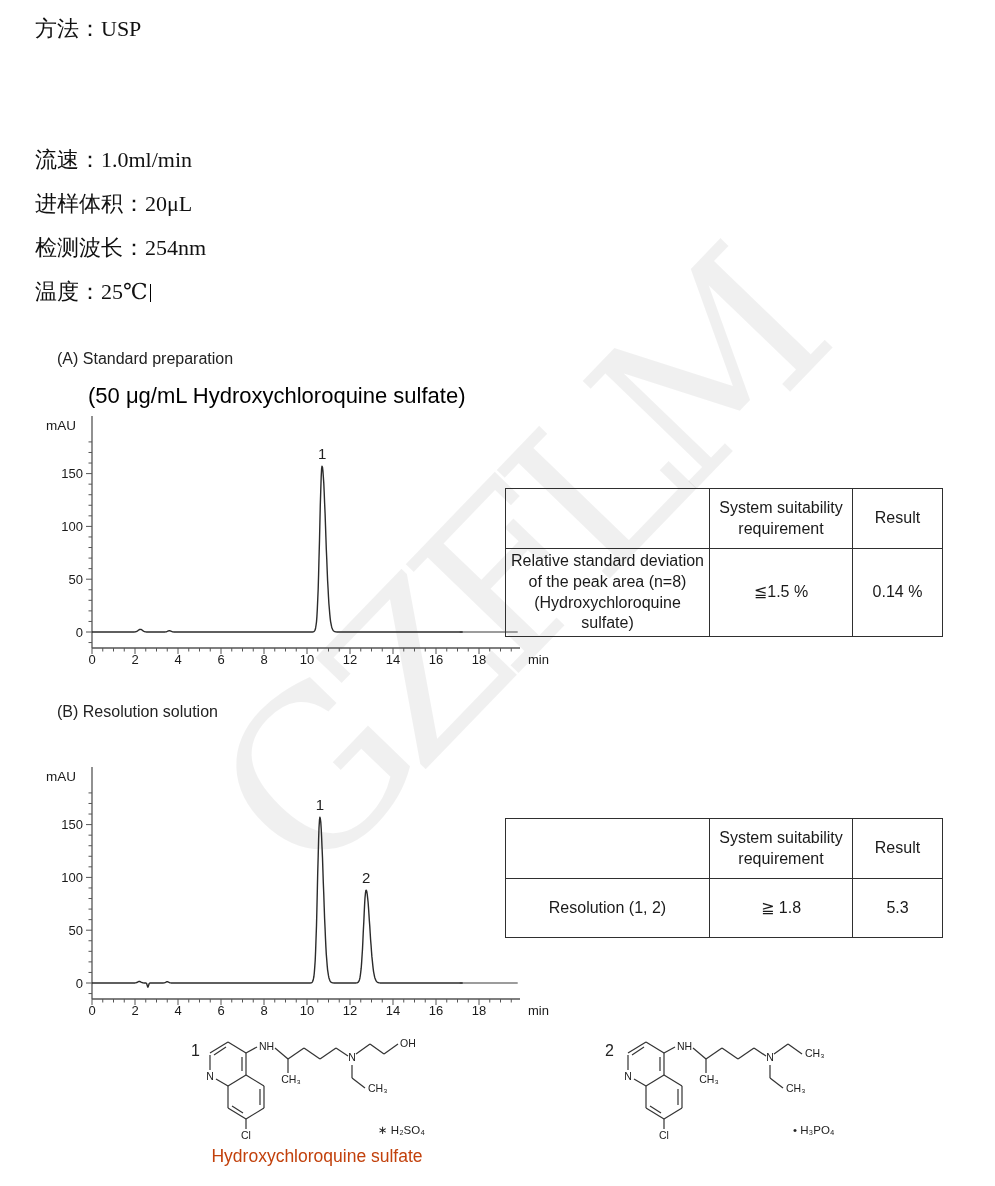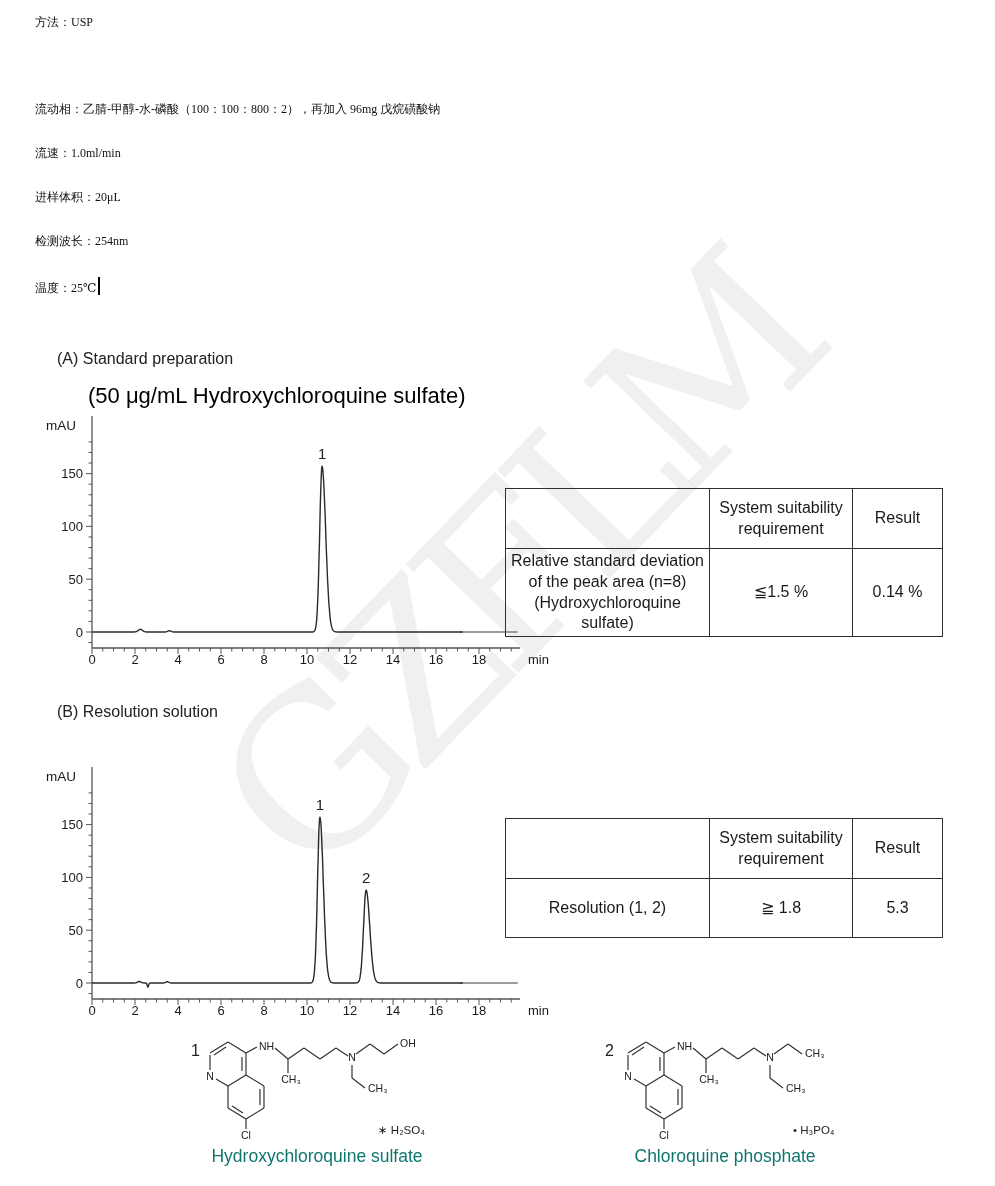--- a/index.html
+++ b/index.html
@@ -3,47 +3,46 @@
 <meta charset="utf-8">
 <style>
   html,body{margin:0;padding:0;background:#fff;}
   .page{position:relative;width:995px;height:1186px;background:#ffffff;overflow:hidden;
         font-family:"Liberation Sans","DejaVu Sans",sans-serif;color:#1a1a1a;}
   .watermark{position:absolute;left:-33px;top:418px;width:1100px;height:300px;
         line-height:300px;text-align:center;font-family:"DejaVu Serif","Liberation Serif",serif;
         font-size:215px;letter-spacing:-18px;color:rgba(0,0,0,0.06);
         transform:rotate(-46deg);white-space:nowrap;user-select:none;}
   .m-line{position:absolute;left:35px;font-family:"Liberation Serif","DejaVu Serif",serif;
-        font-size:12px;color:#111;white-space:nowrap;}
+        font-size:22px;color:#111;white-space:nowrap;}
   .caret{display:inline-block;width:1.5px;height:18px;background:#000;vertical-align:-3px;margin-left:2px;}
   .sec-head{position:absolute;font-size:16px;color:#222;white-space:nowrap;}
   .sec-sub{position:absolute;font-size:22px;color:#000000;white-space:nowrap;}
   .chrom{position:absolute;}
   .sstable{position:absolute;border-collapse:collapse;table-layout:fixed;
         font-size:16px;color:#1a1a1a;background:transparent;}
   .sstable th,.sstable td{border:1.5px solid #2f2f2f;text-align:center;vertical-align:middle;
         font-weight:normal;padding:2px 5px;line-height:1.3;}
   .sstable .hrow th{height:55px;}
   .sstable .drow td{height:54px;}
   .struct{position:absolute;}
   .struct line,.struct polyline{stroke:#333;stroke-width:1.2;fill:none;}
   .struct text{font-family:"Liberation Sans","DejaVu Sans",sans-serif;font-size:10.5px;fill:#222;}
   .struct text.salt{font-size:11.5px;}
   .struct-num{position:absolute;font-size:16px;color:#222;}
-  .struct-cap{position:absolute;font-size:17.5px;color:#0f766e;text-align:center;white-space:nowrap;}
+  .struct-cap{position:absolute;font-size:17.5px;color:#c2410c;text-align:center;white-space:nowrap;}
 </style>
 </head>
 <body>
 
 <div class="page">
 
   <div class="watermark">GZFLM</div>
 
   <div class="m-line" style="top:14px">方法：USP</div>
-  <div class="m-line" style="top:101px">流动相：乙腈-甲醇-水-磷酸（100：100：800：2），再加入 96mg 戊烷磺酸钠</div>
   <div class="m-line" style="top:145px">流速：1.0ml/min</div>
   <div class="m-line" style="top:189px">进样体积：20μL</div>
   <div class="m-line" style="top:233px">检测波长：254nm</div>
   <div class="m-line" style="top:277px">
     <span>温度：25℃</span><span class="caret"></span>
   </div>
 
   <div class="sec-head" style="left:57px;top:350px">(A) Standard preparation</div>
   <div class="sec-sub" style="left:88px;top:383px">(50 μg/mL Hydroxychloroquine sulfate)</div>
 
@@ -340,15 +339,14 @@
 
     <line x1="176" y1="22" x2="190" y2="12"></line>
       <line x1="190" y1="12" x2="204" y2="22"></line>
     <text x="207" y="25">CH₃</text>
 
     <line x1="172" y1="33" x2="172" y2="46"></line>
       <line x1="172" y1="46" x2="185" y2="56"></line>
     <text x="188" y="60">CH₃</text>
     <text x="195" y="102" class="salt">• H₃PO₄</text>
   </svg>
-  <div class="struct-cap" style="left:600px;top:1146px;width:250px">Chloroquine phosphate</div>
 
 </div>
 
 </body></html>

